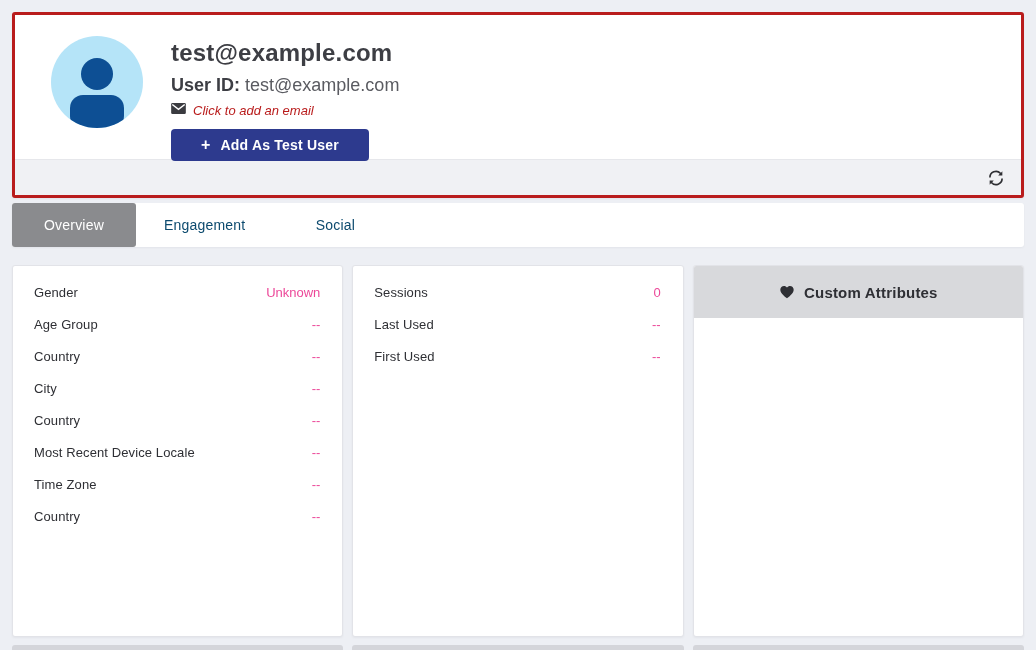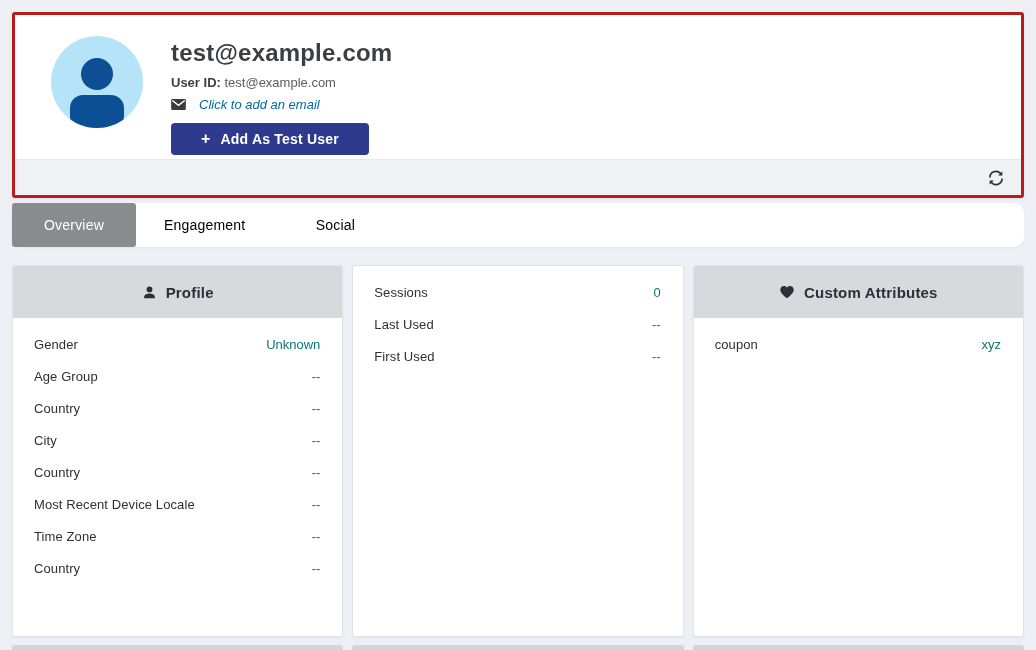--- a/index.html
+++ b/index.html
@@ -16,53 +16,53 @@
     position: absolute; left: 12px; top: 12px; width: 1012px;
     background: #ffffff; border: 3px solid #b91c1c; border-radius: 3px;
     box-shadow: 0 1px 2px rgba(40,45,60,.05);
   }
   .header-main { display: flex; padding: 21px 0 0 36px; height: 144px; }
   .avatar { width: 92px; height: 92px; flex: 0 0 92px; }
   .header-info { margin-left: 28px; padding-top: 3px; }
   .user-title {
     font-size: 24px; font-weight: bold; color: #3d3e44; letter-spacing: .2px;
   }
-  .user-id-line { margin-top: 8px; font-size: 13px; color: #5a5b61; }
+  .user-id-line { margin-top: 8px; font-size: 18px; color: #5a5b61; }
   .user-id-line b { color: #3d3e44; }
   .email-line {
-    margin-top: 7px; font-size: 13px; color: #0369a1;
-    display: flex; align-items: center; gap: 13px; cursor: pointer;
+    margin-top: 7px; font-size: 13px; color: #b91c1c;
+    display: flex; align-items: flex-start; gap: 7px; cursor: pointer;
   }
   .email-line .email-text { font-style: italic; }
   .add-test-user-btn {
     margin-top: 11px; display: inline-flex; align-items: center; gap: 10px;
     background: #2d3a8e; color: #ffffff; border: none; border-radius: 4px;
     font-family: "Liberation Sans", sans-serif;
     font-size: 14px; font-weight: bold; letter-spacing: .2px;
     padding: 0 30px; height: 32px; cursor: pointer;
   }
   .add-test-user-btn .plus { font-size: 16px; font-weight: bold; line-height: 1; }
   .header-footer {
     height: 36px; background: #f0f1f4; border-top: 1px solid #e6e7eb;
     border-radius: 0 0 3px 3px;
     display: flex; align-items: center; justify-content: flex-end; padding-right: 17px;
   }
   .refresh-btn { width: 16px; height: 16px; cursor: pointer; display: inline-flex; }
 
   
   .tab-bar {
     position: absolute; left: 12px; top: 203px; width: 1012px; height: 44px;
-    background: #ffffff; border-radius: 10px;
+    background: #ffffff; border-radius: 3px;
     box-shadow: 0 1px 2px rgba(40,45,60,.05);
     display: flex; align-items: stretch;
   }
   .tab {
     display: flex; align-items: center; justify-content: center;
     padding: 0 28px; min-width: 124px;
-    font-size: 14px; font-weight: 500; color: #000000; letter-spacing: .2px;
+    font-size: 14px; font-weight: 500; color: #0c4a6e; letter-spacing: .2px;
     cursor: pointer;
   }
   .tab.active {
     background: #8a8b8e; color: #ffffff; border-radius: 3px;
   }
 
   
   .cards-row {
     position: absolute; left: 12px; top: 265px; width: 1012px;
     display: grid; grid-template-columns: 1fr 1fr 1fr; gap: 9px;
@@ -76,21 +76,21 @@
     height: 52px; background: #d8d9dc;
     display: flex; align-items: center; justify-content: center; gap: 9px;
     font-size: 15px; font-weight: bold; color: #2e2f34; letter-spacing: .2px;
   }
   .card-body { padding: 10px 22px 0 21px; }
   .card-row {
     height: 32px; display: flex; align-items: center; justify-content: space-between;
     font-size: 13px;
   }
   .row-label { color: #2e2f34; letter-spacing: .1px; }
-  .row-value { color: #0f766e; text-align: right; }
+  .row-value { color: #ec4899; text-align: right; }
 
   
   .stub-row {
     position: absolute; left: 12px; top: 645px; width: 1012px;
     display: grid; grid-template-columns: 1fr 1fr 1fr; gap: 9px;
   }
   .stub { height: 52px; background: #d4d5da; border-radius: 3px 3px 0 0; }
 
   svg { display: block; }
 </style>
@@ -148,29 +148,20 @@
 
   <div class="tab-bar">
     <div class="tab active">Overview</div>
     <div class="tab">Engagement</div>
     <div class="tab">Social</div>
   </div>
 
   <div class="cards-row">
 
     <div class="card">
-      <div class="card-header">
-        <span>
-          <svg width="15" height="15" viewBox="0 0 24 24" fill="#2e2f34">
-            <circle cx="12" cy="7" r="4.6"></circle>
-            <path d="M3.4 21v-1.6c0-3.8 3.4-5.8 8.6-5.8s8.6 2 8.6 5.8V21z"></path>
-          </svg>
-        </span>
-        <span>Profile</span>
-      </div>
       <div class="card-body">
           <div class="card-row">
             <span class="row-label">Gender</span>
             <span class="row-value">Unknown</span>
           </div>
           <div class="card-row">
             <span class="row-label">Age Group</span>
             <span class="row-value">--</span>
           </div>
           <div class="card-row">
@@ -219,26 +210,20 @@
 
     <div class="card">
       <div class="card-header">
         <span>
           <svg width="16" height="14" viewBox="0 0 24 22" fill="#2e2f34">
             <path d="M12 21C6 16 1.5 12.2 1.5 7.4 1.5 4 4.1 1.5 7.3 1.5c1.9 0 3.7 1 4.7 2.6 1-1.6 2.8-2.6 4.7-2.6 3.2 0 5.8 2.5 5.8 5.9 0 4.8-4.5 8.6-10.5 13.6z"></path>
           </svg>
         </span>
         <span>Custom Attributes</span>
       </div>
-      <div class="card-body">
-          <div class="card-row">
-            <span class="row-label">coupon</span>
-            <span class="row-value">xyz</span>
-          </div>
-        </div>
     </div>
 
   </div>
 
   <div class="stub-row">
     <div class="stub"></div>
     <div class="stub"></div>
     <div class="stub"></div>
   </div>
 

